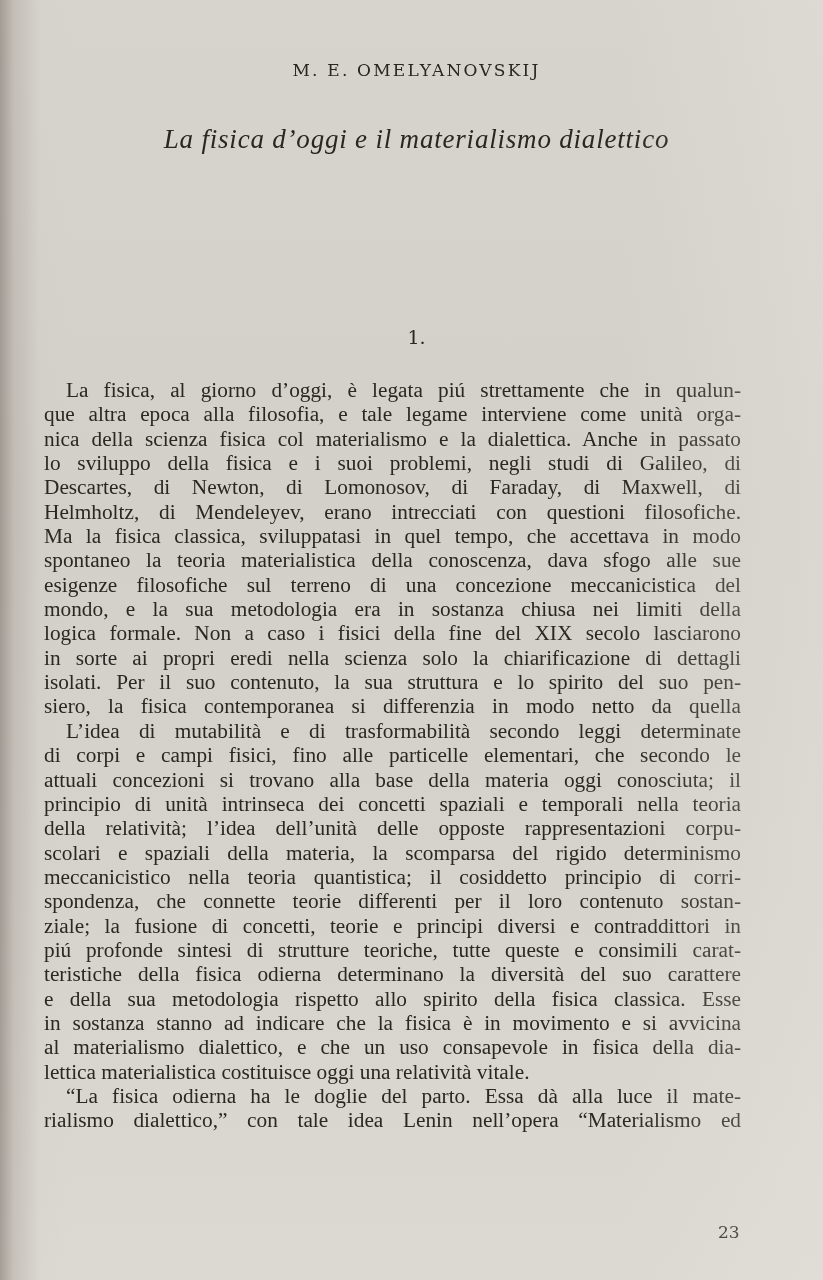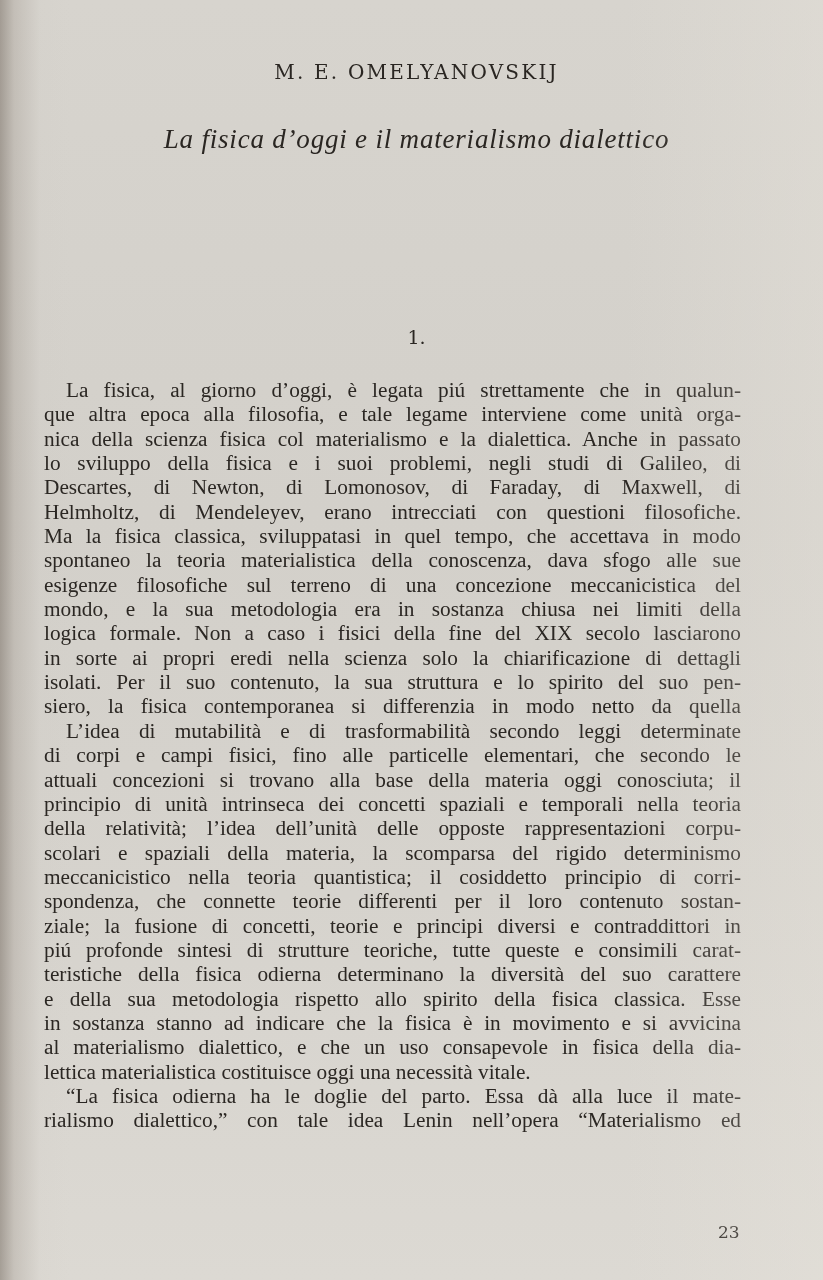--- a/index.html
+++ b/index.html
@@ -31,21 +31,21 @@
   }
   .author {
     position: absolute;
     top: 60px;
     left: 0;
     width: 823px;
     text-align: center;
     padding-left: 10px;
     box-sizing: border-box;
     font-family: "DejaVu Serif", serif;
-    font-size: 20px;
+    font-size: 17px;
     letter-spacing: 2.2px;
     color: #2a2622;
   }
   .title {
     position: absolute;
     top: 124px;
     left: 0;
     width: 823px;
     text-align: center;
     padding-left: 10px;
@@ -136,21 +136,21 @@
       <div class="line" style="white-space: nowrap;">della relatività; l’idea dell’unità delle opposte rappresentazioni corpu-</div>
       <div class="line" style="white-space: nowrap;">scolari e spaziali della materia, la scomparsa del rigido determinismo</div>
       <div class="line" style="white-space: nowrap;">meccanicistico nella teoria quantistica; il cosiddetto principio di corri-</div>
       <div class="line" style="white-space: nowrap;">spondenza, che connette teorie differenti per il loro contenuto sostan-</div>
       <div class="line" style="white-space: nowrap;">ziale; la fusione di concetti, teorie e principi diversi e contraddittori in</div>
       <div class="line" style="white-space: nowrap;">piú profonde sintesi di strutture teoriche, tutte queste e consimili carat-</div>
       <div class="line" style="white-space: nowrap;">teristiche della fisica odierna determinano la diversità del suo carattere</div>
       <div class="line" style="white-space: nowrap;">e della sua metodologia rispetto allo spirito della fisica classica. Esse</div>
       <div class="line" style="white-space: nowrap;">in sostanza stanno ad indicare che la fisica è in movimento e si avvicina</div>
       <div class="line" style="white-space: nowrap;">al materialismo dialettico, e che un uso consapevole in fisica della dia-</div>
-      <div class="line last" style="white-space: nowrap;">lettica materialistica costituisce oggi una necessità vitale.</div>
+      <div class="line last" style="white-space: nowrap;">lettica materialistica costituisce oggi una relatività vitale.</div>
     </div>
 
     <div>
       <div class="line indent" style="white-space: nowrap;">“La fisica odierna ha le doglie del parto. Essa dà alla luce il mate-</div>
       <div class="line" style="white-space: nowrap;">rialismo dialettico,” con tale idea Lenin nell’opera “Materialismo ed</div>
     </div>
   </div>
 
   <div class="page-number">23</div>
 </div>

